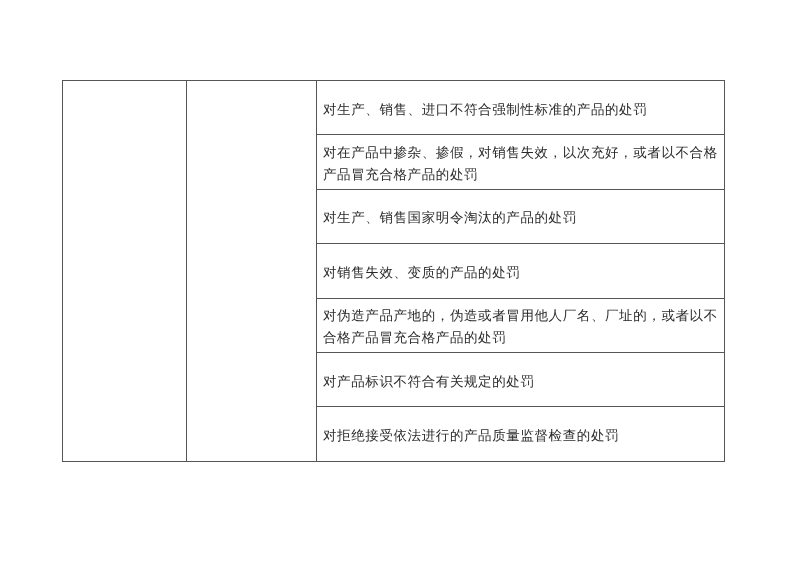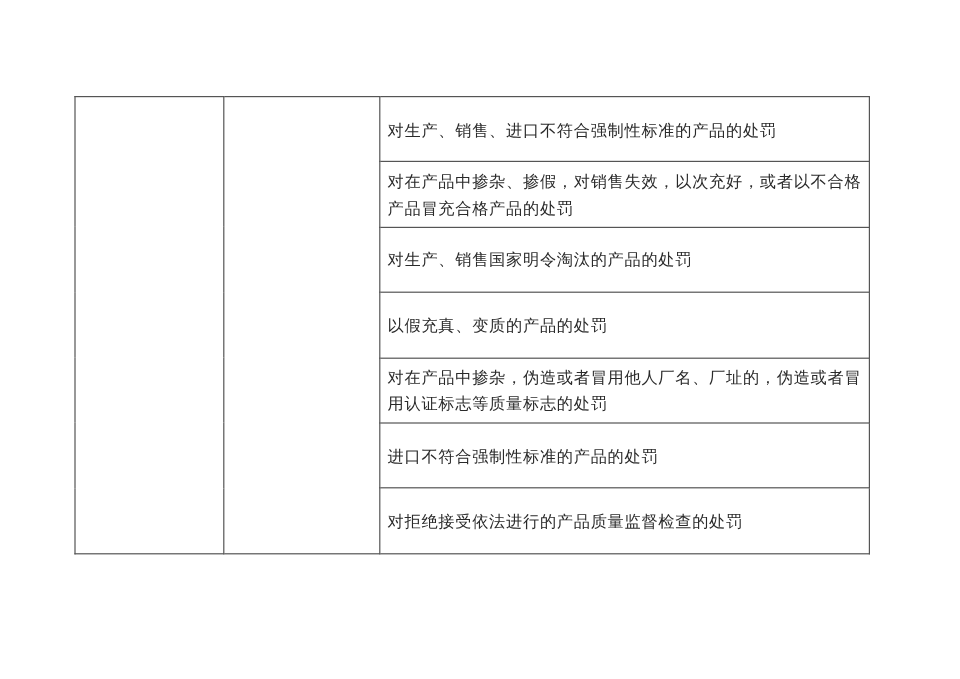--- a/index.html
+++ b/index.html
@@ -71,31 +71,31 @@
             <span class="cell-text">对在产品中掺杂、掺假，对销售失效，以次充好，或者以不合格产品冒充合格产品的处罚</span>
           </td>
       </tr>
       <tr>
         <td>
             <span class="cell-text">对生产、销售国家明令淘汰的产品的处罚</span>
           </td>
       </tr>
       <tr>
         <td>
-            <span class="cell-text">以假充真、变质的产品的处罚</span>
+            <span class="cell-text">对销售失效、变质的产品的处罚</span>
           </td>
       </tr>
       <tr>
         <td>
-            <span class="cell-text">对在产品中掺杂，伪造或者冒用他人厂名、厂址的，伪造或者冒用认证标志等质量标志的处罚</span>
+            <span class="cell-text">对伪造产品产地的，伪造或者冒用他人厂名、厂址的，或者以不合格产品冒充合格产品的处罚</span>
           </td>
       </tr>
       <tr>
         <td>
-            <span class="cell-text">进口不符合强制性标准的产品的处罚</span>
+            <span class="cell-text">对产品标识不符合有关规定的处罚</span>
           </td>
       </tr>
       <tr>
         <td>
             <span class="cell-text">对拒绝接受依法进行的产品质量监督检查的处罚</span>
           </td>
       </tr>
     </tbody>
   </table>
 </div>

